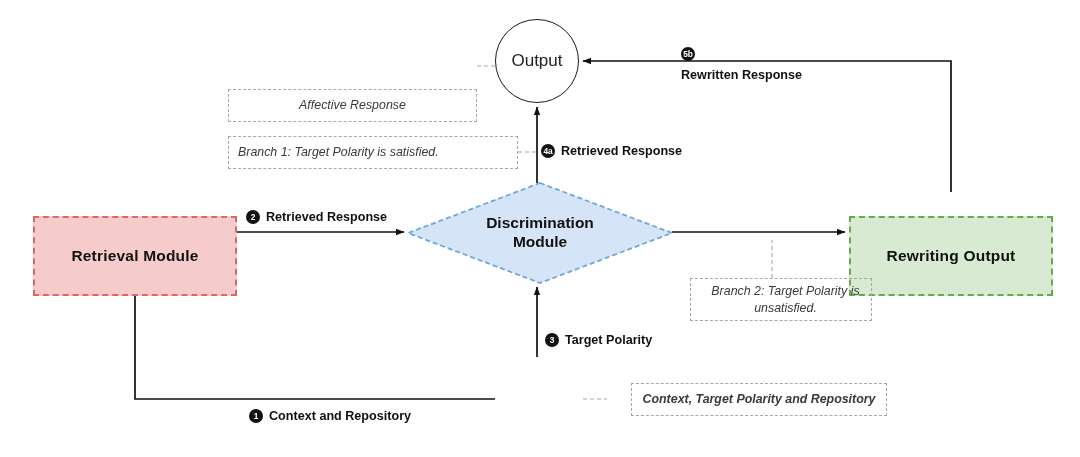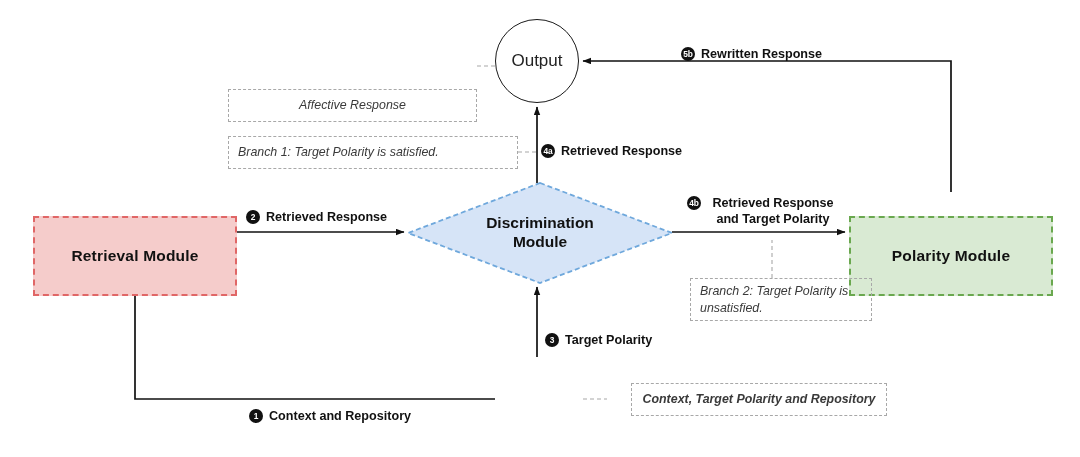--- a/index.html
+++ b/index.html
@@ -25,21 +25,21 @@
 
   #discrimination-module{left:408px;top:183px;width:264px;height:100px;}
   #discrimination-module .dlabel{position:absolute;left:0;right:0;top:50%;
         transform:translateY(-50%);font-weight:bold;font-size:15.5px;line-height:1.22;
         color:#111;text-align:center;}
 
   .note{position:absolute;box-sizing:border-box;border:1.1px dashed #a8a8a8;
         background:transparent;display:flex;align-items:center;
         font-style:italic;font-size:12.4px;color:#3a3a3a;line-height:1.32;}
   .note.center{justify-content:center;}
-  .note.left{justify-content:flex-start;padding-left:9px;}
+  .note.left{justify-content:flex-start;padding-left:9px;text-align:center;}
 
   #note-affective{left:228px;top:50px;width:249px;height:33px;margin-top:39px;}
   #note-branch1{left:228px;top:136px;width:290px;height:33px;}
   #note-branch2{left:690px;top:278px;width:182px;height:43px;padding-left:9px;
         align-items:center;}
   #note-input-data{left:631px;top:383px;width:256px;height:33px;font-weight:bold;}
 
   .flabel{position:absolute;display:flex;align-items:flex-start;gap:6px;
           font-size:12.6px;font-weight:bold;color:#111;line-height:1.28;
           white-space:nowrap;}
@@ -47,21 +47,21 @@
          color:#fff;font-size:8.4px;font-weight:bold;display:flex;
          align-items:center;justify-content:center;line-height:1;margin-top:1px;
          letter-spacing:-.2px;font-family:"Liberation Sans",sans-serif;}
   .flabel .txt{display:block;text-align:center;}
 
   #lbl-1{left:249px;top:408px;}
   #lbl-2{left:246px;top:209px;}
   #lbl-3{left:545px;top:332px;}
   #lbl-4a{left:541px;top:143px;}
   #lbl-4b{left:687px;top:195px;}
-  #lbl-5b{left:681px;top:46px;}
+  #lbl-5b{left:681px;top:46px;flex-direction:column;}
   #lbl-4b .txt{white-space:normal;width:132px;}
 </style>
 </head>
 <body>
 
 <div id="canvas">
 
   <svg class="layer" viewBox="0 0 1080 457">
     <defs>
       <marker id="arrow" markerWidth="9" markerHeight="9" refX="8" refY="3.2" orient="auto" markerUnits="userSpaceOnUse">
@@ -87,21 +87,21 @@
     <path d="M583,399 L607,399" fill="none" stroke="#a8a8a8" stroke-width="1.1" stroke-dasharray="4 3"></path>
 
     <polygon points="540,183 672,233 540,283 408,233" fill="#d6e4f7" stroke="#6fa8dc" stroke-width="1.8" stroke-dasharray="5 3"></polygon>
   </svg>
 
   <div class="node module" id="retrieval-module">
     <span>Retrieval Module</span>
   </div>
 
   <div class="node module" id="rewriting-module">
-    <span>Polarity Module</span>
+    <span>Rewriting Output</span>
   </div>
 
   <div class="node" id="discrimination-module">
     <div class="dlabel">
       <div>Discrimination</div>
       <div>Module</div>
     </div>
   </div>
 
   <div class="node circle" id="output-node">
@@ -138,23 +138,19 @@
   <div class="flabel" id="lbl-3">
     <span class="badge">3</span>
     <span class="txt">Target Polarity</span>
   </div>
 
   <div class="flabel" id="lbl-4a">
     <span class="badge">4a</span>
     <span class="txt">Retrieved Response</span>
   </div>
 
-  <div class="flabel" id="lbl-4b">
-    <span class="badge">4b</span>
-    <span class="txt">Retrieved Response and Target Polarity</span>
-  </div>
 
   <div class="flabel" id="lbl-5b">
     <span class="badge">5b</span>
     <span class="txt">Rewritten Response</span>
   </div>
 
 </div>
 
 </body></html>

